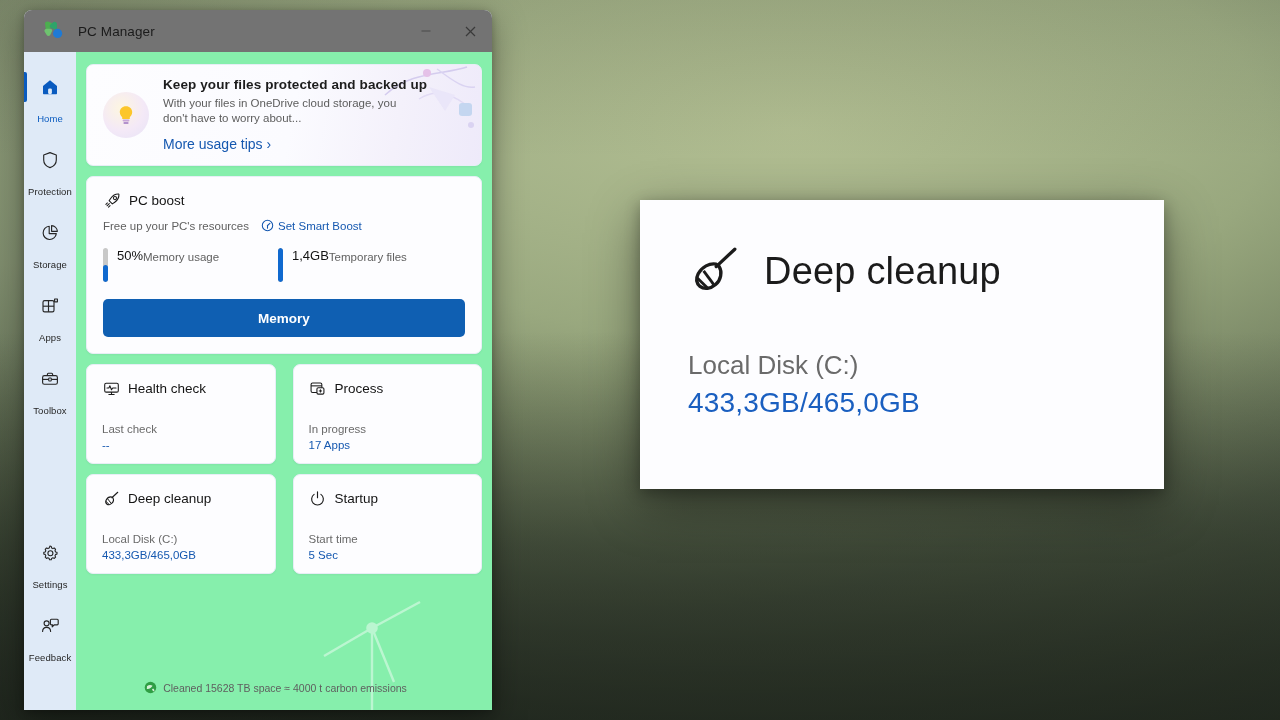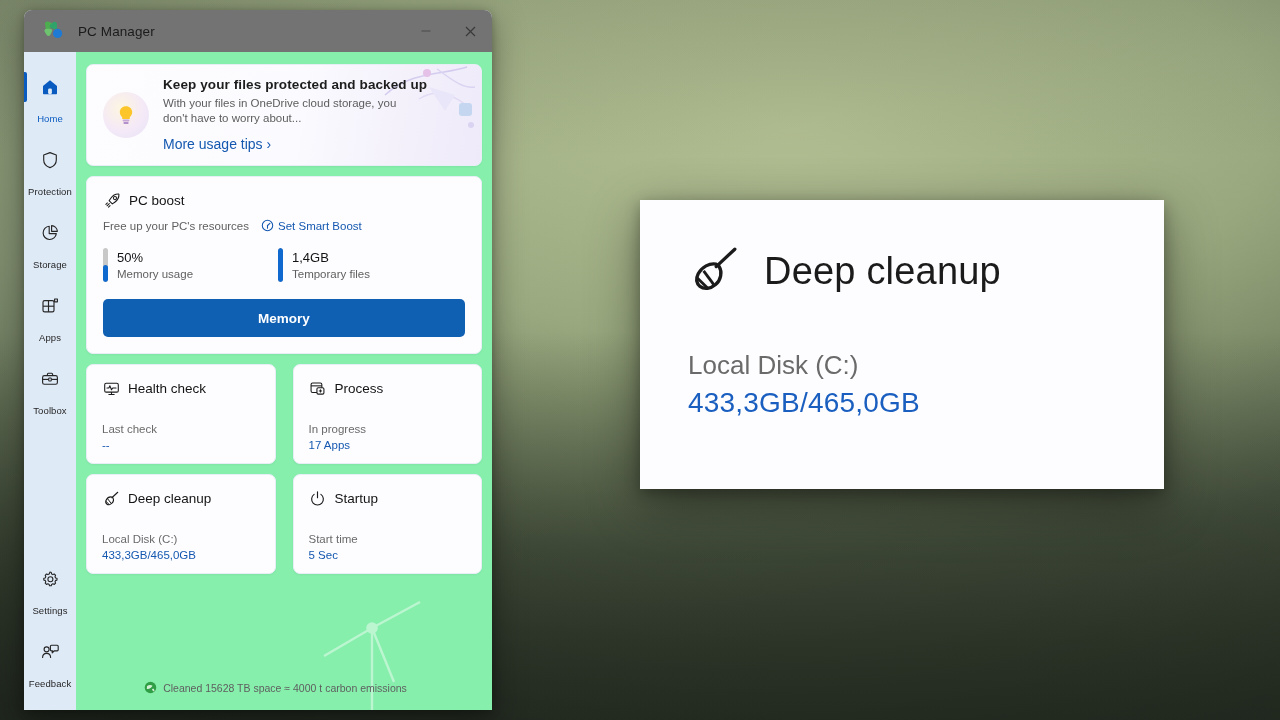--- a/index.html
+++ b/index.html
@@ -82,21 +82,21 @@
     letter-spacing: .1px;
     white-space: nowrap;
   }
   .nav-item.active { color: #0a5bbf; }
   .nav-item.active::before {
     content: "";
     position: absolute; left: 0; top: 4px;
     width: 3px; height: 30px;
     background: #0a5bbf; border-radius: 0 2px 2px 0;
   }
-  #nav-bottom { margin-top: auto; padding-bottom: 4px; display:flex; flex-direction:column; align-items:center; }
+  #nav-bottom { margin-top: auto; padding-bottom: 30px; display:flex; flex-direction:column; align-items:center; }
 
   
   #content {
     flex: 1;
     background: #86efac;
     position: relative;
     padding: 12px 10px 0 10px;
     overflow: hidden;
   }
   #turbine {
@@ -148,21 +148,21 @@
   #metrics { display: flex; margin-top: 16px; }
   .metric { display: flex; align-items: stretch; width: 175px; }
   .metric-bar {
     width: 5px; height: 34px; border-radius: 3px;
     background: #c8c8c8; position: relative; overflow: hidden; flex: 0 0 5px;
   }
   .metric-bar .fill {
     position: absolute; left: 0; bottom: 0; width: 100%;
     background: #1069cf; border-radius: 3px;
   }
-  .metric-txt { margin-left: 9px; display:flex; flex-direction:column; justify-content:center; }
+  .metric-txt { margin-left: 9px; display:flex; justify-content:center; }
   .metric-val { font-size: 13px; color: #131313; }
   .metric-lbl { font-size: 11.5px; color: #5f5f5f; margin-top: 3px; }
   #boost-btn {
     margin-top: 17px;
     height: 38px; width: 100%;
     background: #0f5fb2; color: #ffffff;
     border: none; border-radius: 5px;
     font-size: 13.5px; font-weight: bold;
     font-family: "Liberation Sans", sans-serif;
     display:flex; align-items:center; justify-content:center;

